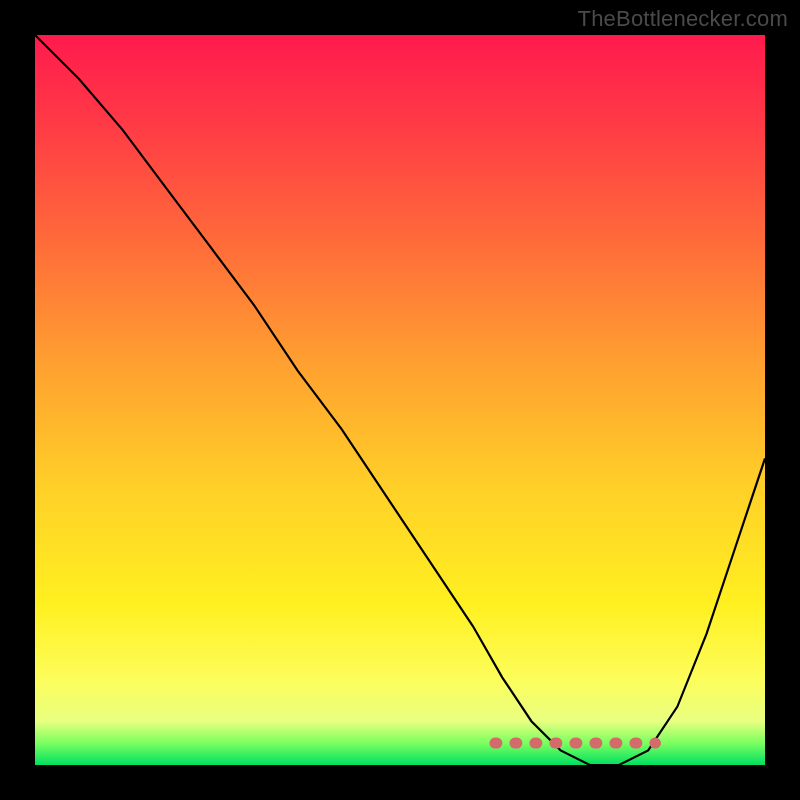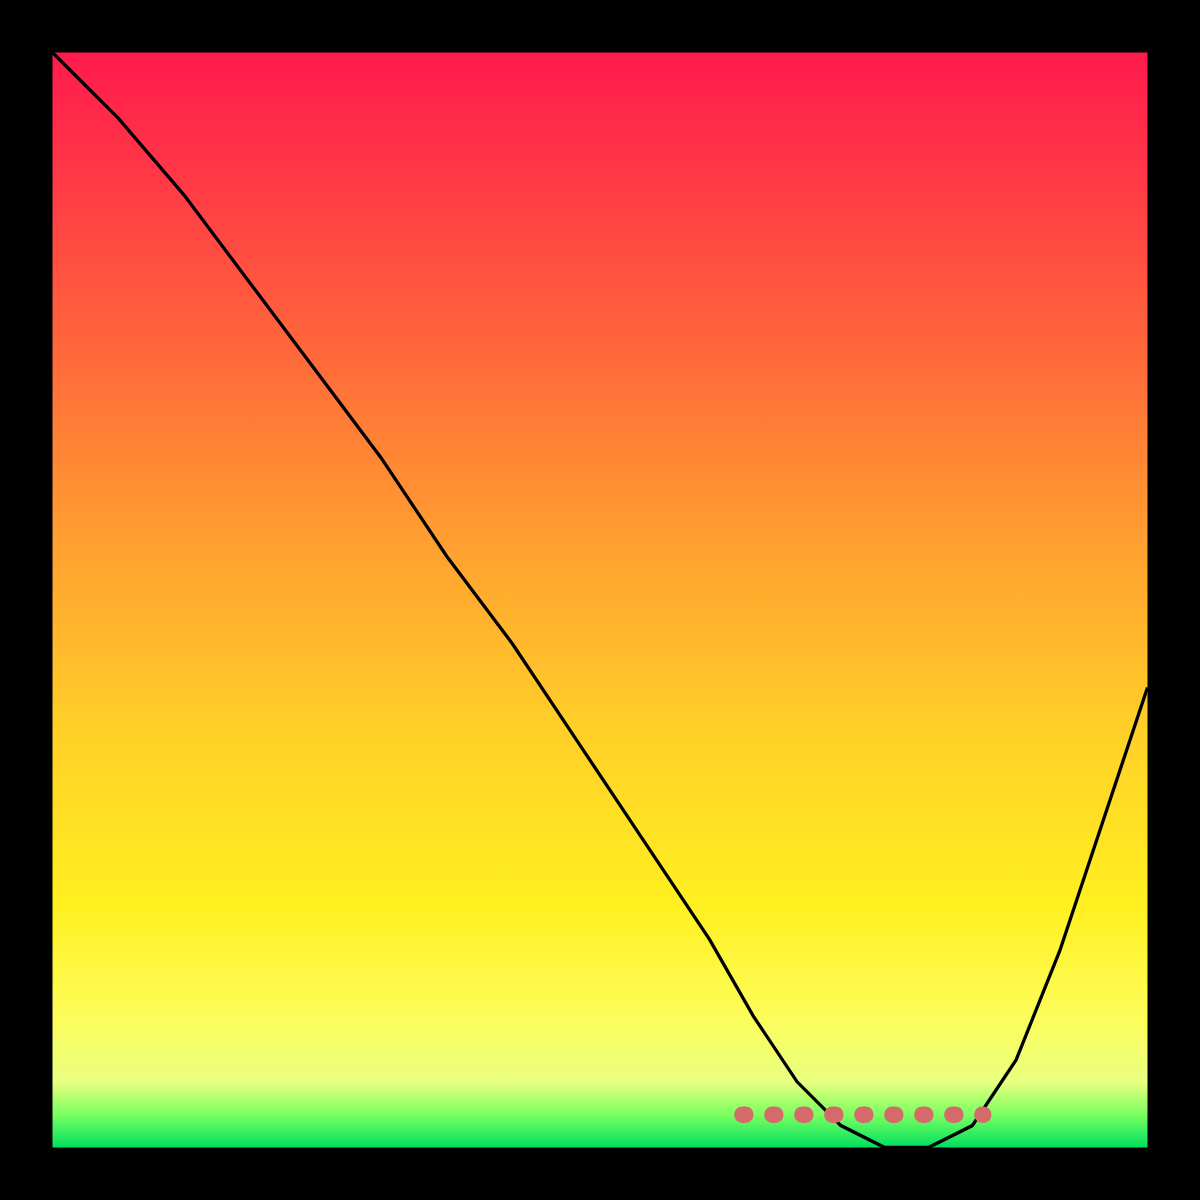--- a/index.html
+++ b/index.html
@@ -53,20 +53,21 @@
     overflow: visible;
   }
   .main-curve { fill: none; stroke: #000; stroke-width: 2.2; }
   .dots-line  { fill: none; stroke: #d46a6a; stroke-width: 11; stroke-linecap: round; stroke-dasharray: 2 18; }
 </style>
 </head>
 <body>
 
 <div class="frame">
 
+  <div class="watermark">TheBottlenecker.com</div>
 
   <div class="plot">
     <svg class="curve" viewBox="0 0 730 730" preserveAspectRatio="none">
       <path class="main-curve" d="M 0.0 0.0 L 43.8 43.8 L 87.6 94.9 L 131.4 153.3 L 175.2 211.7 L 219.0 270.1 L 262.8 335.8 L 306.6 394.2 L 350.4 459.9 L 394.2 525.6 L 438.0 591.3 L 467.2 642.4 L 496.4 686.2 L 525.6 715.4 L 554.8 730.0 L 584.0 730.0 L 613.2 715.4 L 642.4 671.6 L 671.6 598.6 L 700.8 511.0 L 730.0 423.4"></path>
       <path class="dots-line" d="M 459.9 708.1 L 620.5 708.1"></path>
     </svg>
   </div>
 
 </div>
 

